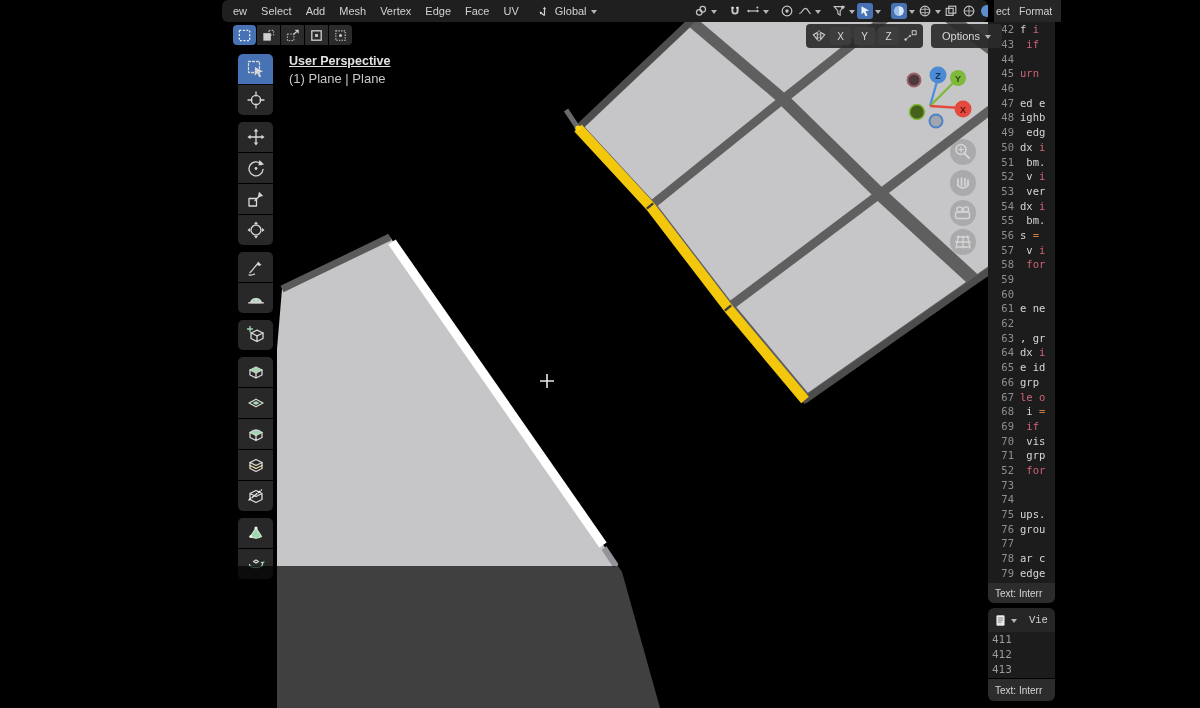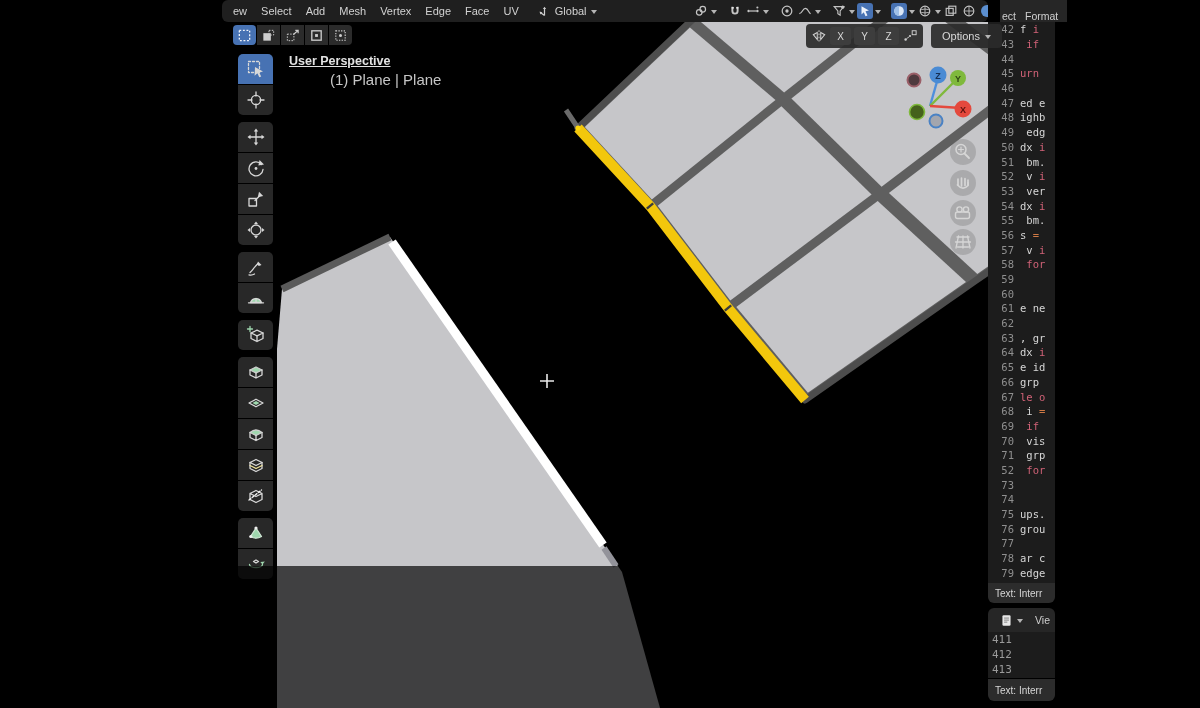--- a/index.html
+++ b/index.html
@@ -24,49 +24,49 @@
   .sm-btn.active{background:#4772b3;border-radius:4px;}
   
   #pill-row{position:absolute;left:806px;top:24px;display:flex;gap:8px;z-index:31;align-items:center;}
   .pill{background:rgba(42,42,42,.92);border-radius:4px;display:flex;align-items:center;height:24px;padding:0 5px;gap:3px;}
   .axis-btn{min-width:17px;height:18px;background:#3d3d3d;border-radius:3px;color:#d8d8d8;font-size:10px;
             display:flex;align-items:center;justify-content:center;padding:0 2px;}
   #options-btn{color:#d8d8d8;font-size:11px;display:flex;align-items:center;gap:5px;padding:0 6px;}
   
   #vp-label{position:absolute;left:289px;top:54px;z-index:20;text-shadow:1px 1px 2px #000;}
   #vp-label .l1{font-size:12.5px;font-weight:bold;color:#e2e2e2;text-decoration:underline;}
-  #vp-label .l2{font-size:15px;color:#c6c6c6;margin-top:3px;margin-left:41px;}
+  #vp-label .l2{font-size:13px;color:#c6c6c6;margin-top:3px;}
   
   #toolbar{position:absolute;left:238px;top:54px;width:35px;z-index:20;}
   .tool-btn{width:35px;height:30px;background:rgba(43,43,43,.94);display:flex;align-items:center;justify-content:center;margin-bottom:1px;}
   .tool-btn.active{background:#4772b3;}
   .tool-btn.gstart{border-radius:5px 5px 0 0;}
   .tool-btn.gend{border-radius:0 0 5px 5px;}
   .tool-btn.gstart.gend{border-radius:5px;}
   .tgap{height:6px;}
   .ticon path,.ticon rect,.ticon circle,.ticon ellipse{stroke-width:1.3;stroke-linecap:round;stroke-linejoin:round;}
   
   #scene{position:absolute;left:222px;top:22px;width:766px;height:686px;z-index:5;}
   
   #code-strip{position:absolute;left:988px;top:0;width:67px;height:708px;background:#000;z-index:10;
               font-family:"DejaVu Sans Mono","Liberation Mono",monospace;}
-  #codeA-header{position:absolute;left:12px;top:0;width:67px;height:22px;background:#262626;display:flex;gap:9px;
-                align-items:flex-end;padding-left:2px;box-sizing:border-box;color:#cfcfcf;font-size:10.5px;
+  #codeA-header{position:absolute;left:6px;top:0;width:67px;height:22px;background:#262626;display:flex;gap:9px;
+                align-items:center;padding-left:2px;box-sizing:border-box;color:#cfcfcf;font-size:10.5px;
                 font-family:"Liberation Sans",sans-serif;white-space:nowrap;overflow:hidden;}
   #codeA-body{position:absolute;left:0;top:22px;width:67px;height:561px;background:#1c1c1c;overflow:hidden;}
   .cl{display:flex;height:14.7px;align-items:center;white-space:pre;}
   .cl .ln{width:26px;text-align:right;color:#8f8f8f;font-size:10.5px;padding-right:6px;flex:none;}
   .cl .ct{font-size:10.5px;overflow:hidden;white-space:pre;}
   .kw{color:#d16277;} .idn{color:#d6d6d6;} .opr{color:#d07a45;}
   #codeA-footer{position:absolute;left:0;top:583px;width:67px;height:20px;background:#2c2c2c;border-radius:0 0 6px 6px;
                 color:#d6d6d6;font-size:10px;font-family:"Liberation Sans",sans-serif;display:flex;align-items:center;
                 padding-left:7px;box-sizing:border-box;white-space:nowrap;overflow:hidden;}
   #codeB-header{position:absolute;left:0;top:608px;width:67px;height:24px;background:#262626;border-radius:6px 6px 0 0;
-                display:flex;align-items:center;gap:4px;padding-left:12px;box-sizing:border-box;color:#cfcfcf;
-                font-size:10.5px;font-family:Liberation Sans, sans-serif;white-space:nowrap;overflow:hidden;}
+                display:flex;align-items:center;gap:4px;padding-left:6px;box-sizing:border-box;color:#cfcfcf;
+                font-size:10.5px;font-family:Liberation Mono, monospace;white-space:nowrap;overflow:hidden;}
   #codeB-body{position:absolute;left:0;top:632px;width:67px;height:46px;background:#1c1c1c;overflow:hidden;}
   .bl{color:#9a9a9a;font-size:11px;line-height:15px;padding-left:4px;}
   #codeB-footer{position:absolute;left:0;top:679px;width:67px;height:22px;background:#2c2c2c;border-radius:0 0 6px 6px;
                 color:#d6d6d6;font-size:10px;font-family:"Liberation Sans",sans-serif;display:flex;align-items:center;
                 padding-left:7px;box-sizing:border-box;white-space:nowrap;overflow:hidden;}
   
   #subtitle-band{position:absolute;left:0;top:566px;width:988px;height:142px;background:rgba(0,0,0,.68);z-index:40;}
   #subtitle{position:absolute;left:52px;top:578px;z-index:41;font-weight:bold;font-size:44px;line-height:48px;
             letter-spacing:-1px;color:#fff;
             text-shadow:2px 2px 0 #000,-2px 2px 0 #000,2px -2px 0 #000,-2px -2px 0 #000,0 3px 5px rgba(0,0,0,.9);}

